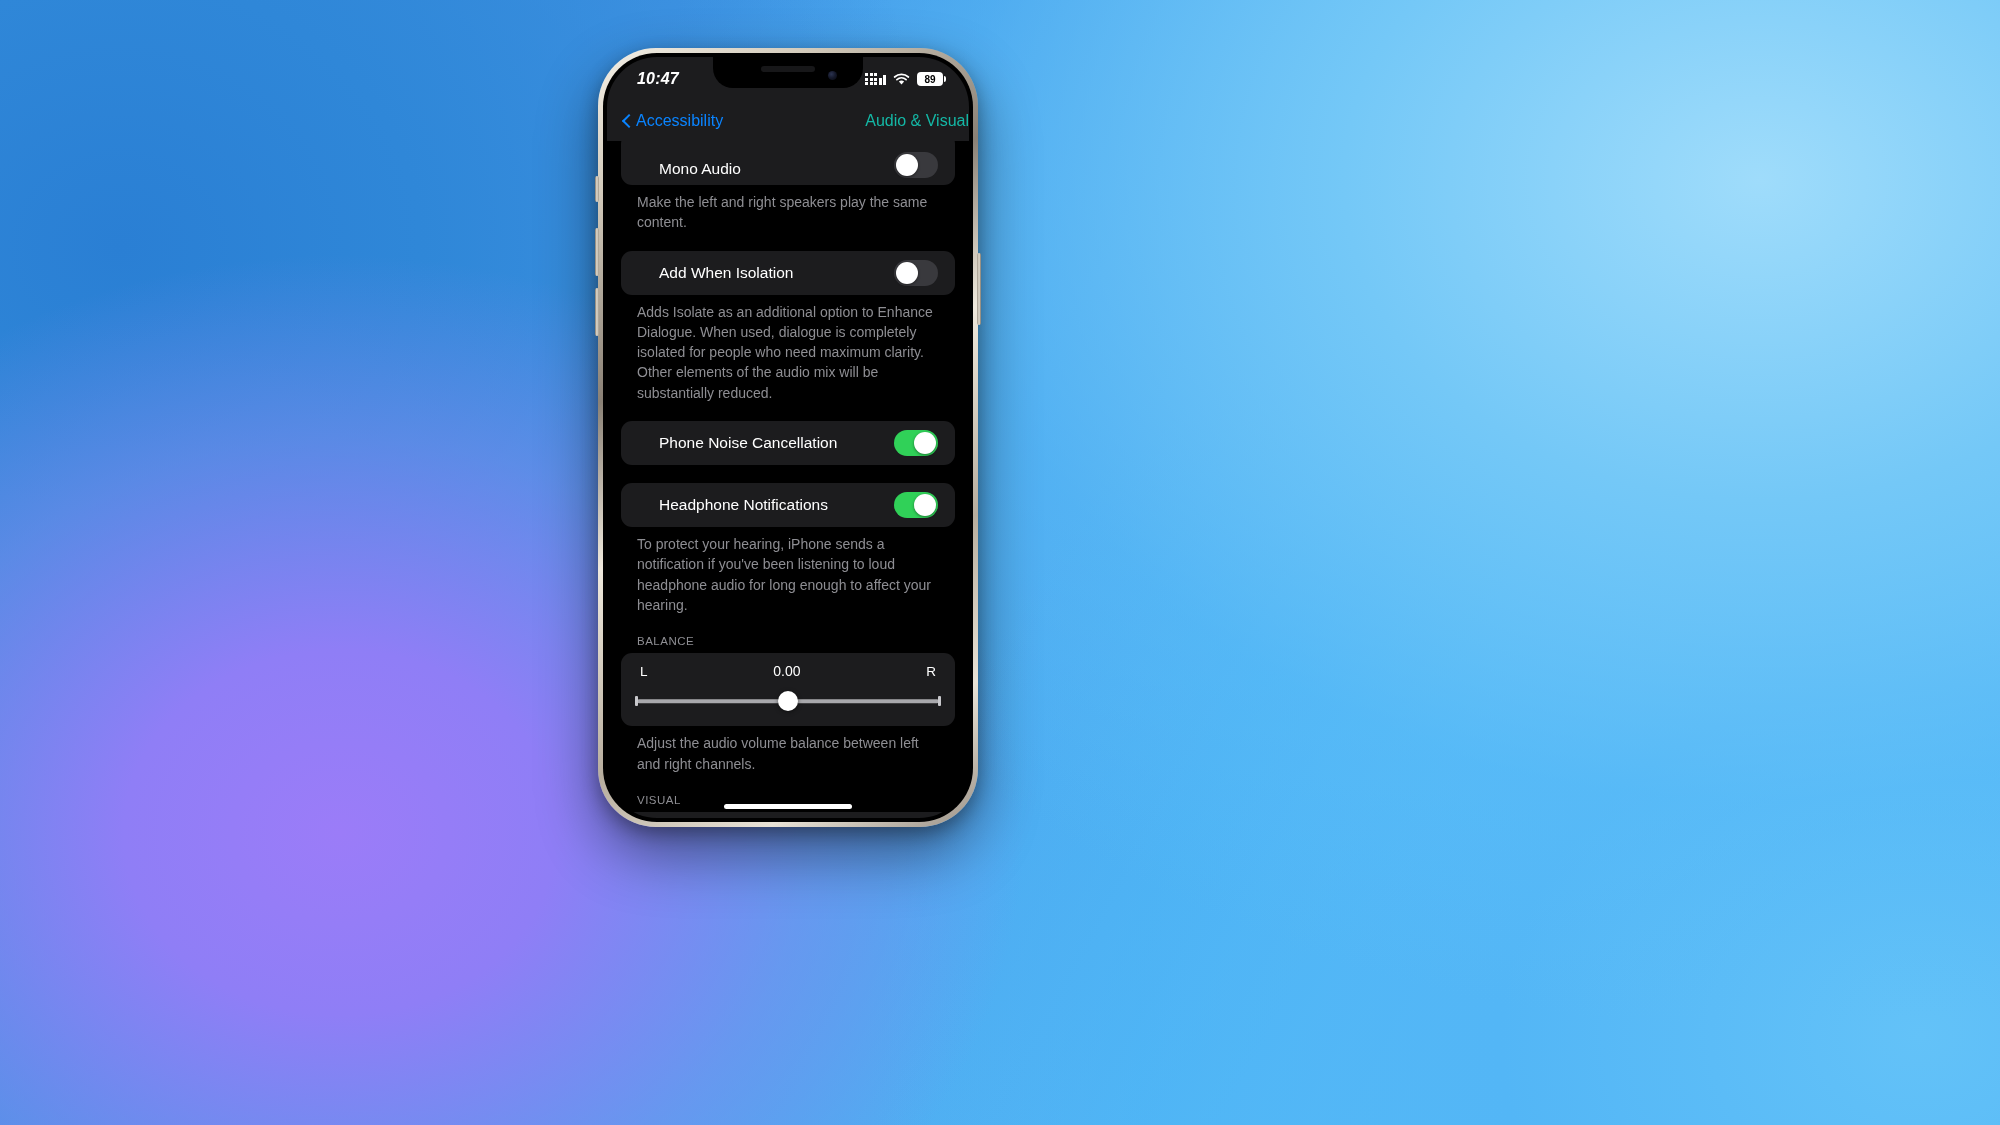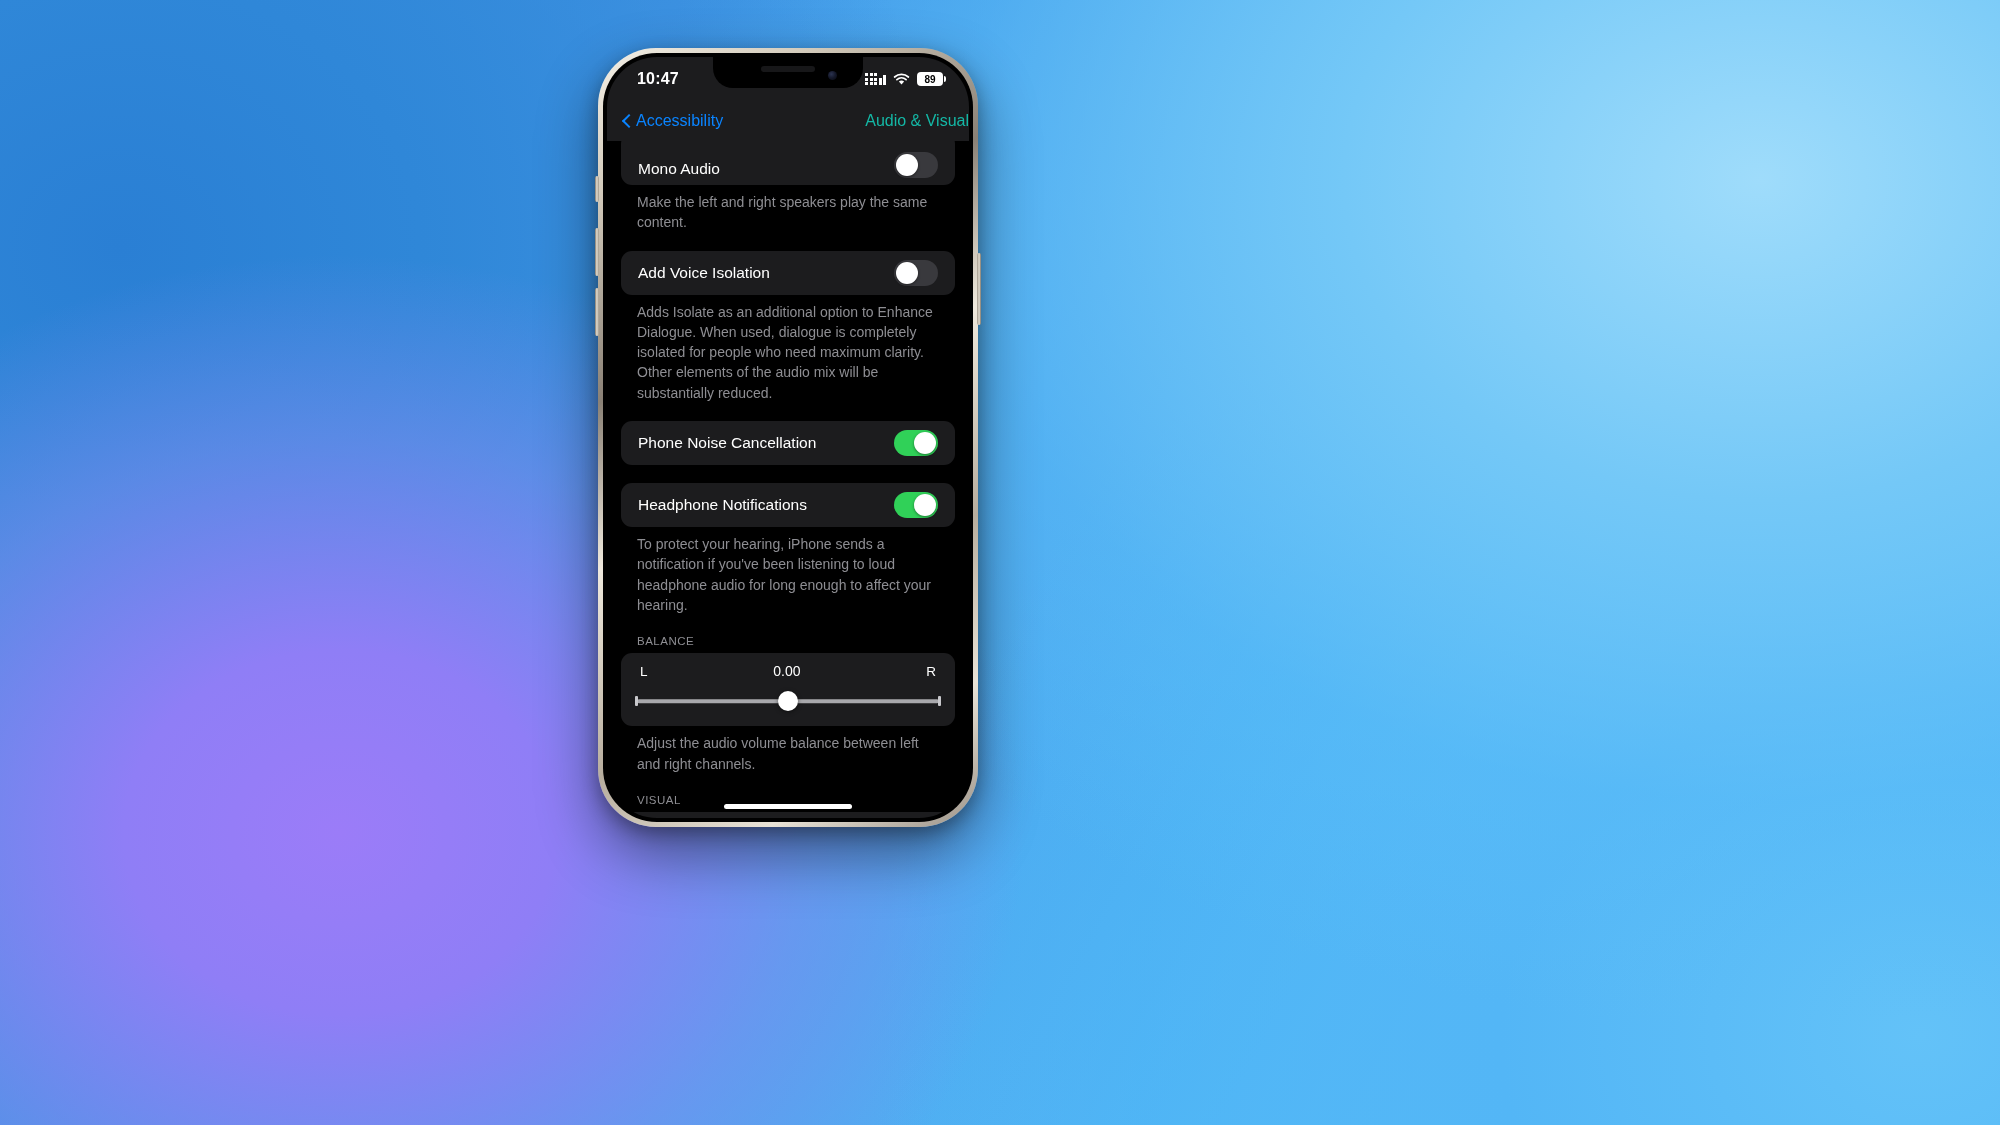--- a/index.html
+++ b/index.html
@@ -61,21 +61,21 @@
     width:9px; height:9px; border-radius:50%;
     background:radial-gradient(circle at 38% 35%, #2b3350 0%, #14182a 48%, #07090f 100%);
   }
 
   
   #statusbar {
     position:relative; height:44px; background:#1c1c1e;
     display:flex; align-items:center; justify-content:space-between;
     padding:0 26px 0 30px; z-index:30;
   }
-  #status-time { color:#fff; font-size:16px; font-weight:bold; letter-spacing:.2px; }
+  #status-time { color:#fff; font-size:16px; font-weight:bold; letter-spacing:.2px;font-style:italic; }
   #status-right { display:flex; align-items:center; gap:7px; }
   .sig-dots { display:grid; grid-template-columns:repeat(3,3px); grid-template-rows:repeat(3,3px); gap:1.5px; }
   .sig-dots i { background:#fff; display:block; width:3px; height:3px; }
   .sig-bar { width:3px; background:#fff; align-self:end; }
   #sig-wrap { display:flex; align-items:flex-end; gap:1.5px; height:12px; }
   #batt {
     min-width:26px; height:14px; border-radius:4px; background:#fff;
     color:#000; font-size:10px; font-weight:bold;
     display:flex; align-items:center; justify-content:center;
     padding:0 3px; position:relative;
@@ -106,21 +106,21 @@
     position:absolute; top:84px; left:0; right:0; bottom:0;
     background:#000; overflow:hidden; padding:0 14px;
   }
   .card {
     background:#1c1c1e; border-radius:11px; margin:0;
   }
   .row {
     display:flex; align-items:center; justify-content:space-between;
     padding:0 17px; height:44px;
   }
-  .row-label { color:#fff; font-size:15.5px; }
+  .row-label { color:#fff; font-size:15.5px;margin-left:21px; }
   .footnote {
     color:#8e8e93; font-size:14px; line-height:1.45;
     padding:7px 18px 0 16px;
   }
   .group-gap { height:18px; }
 
   
   .toggle {
     width:44px; height:26px; border-radius:13px; position:relative;
     background:#39393d; flex:none; cursor:pointer; transition:background .15s;
@@ -243,21 +243,21 @@
                 <div class="knob"></div>
               </div>
           </div>
         </div>
         <div class="footnote">Make the left and right speakers play the same content.</div>
 
         <div class="group-gap"></div>
 
         <div class="card">
           <div class="row">
-            <span class="row-label">Add Voice Isolation</span>
+            <span class="row-label">Add When Isolation</span>
             <div class="toggle">
                 <div class="knob"></div>
               </div>
           </div>
         </div>
         <div class="footnote">Adds Isolate as an additional option to Enhance Dialogue. When used, dialogue is completely isolated for people who need maximum clarity. Other elements of the audio mix will be substantially reduced.</div>
 
         <div class="group-gap"></div>
 
         <div class="card">

